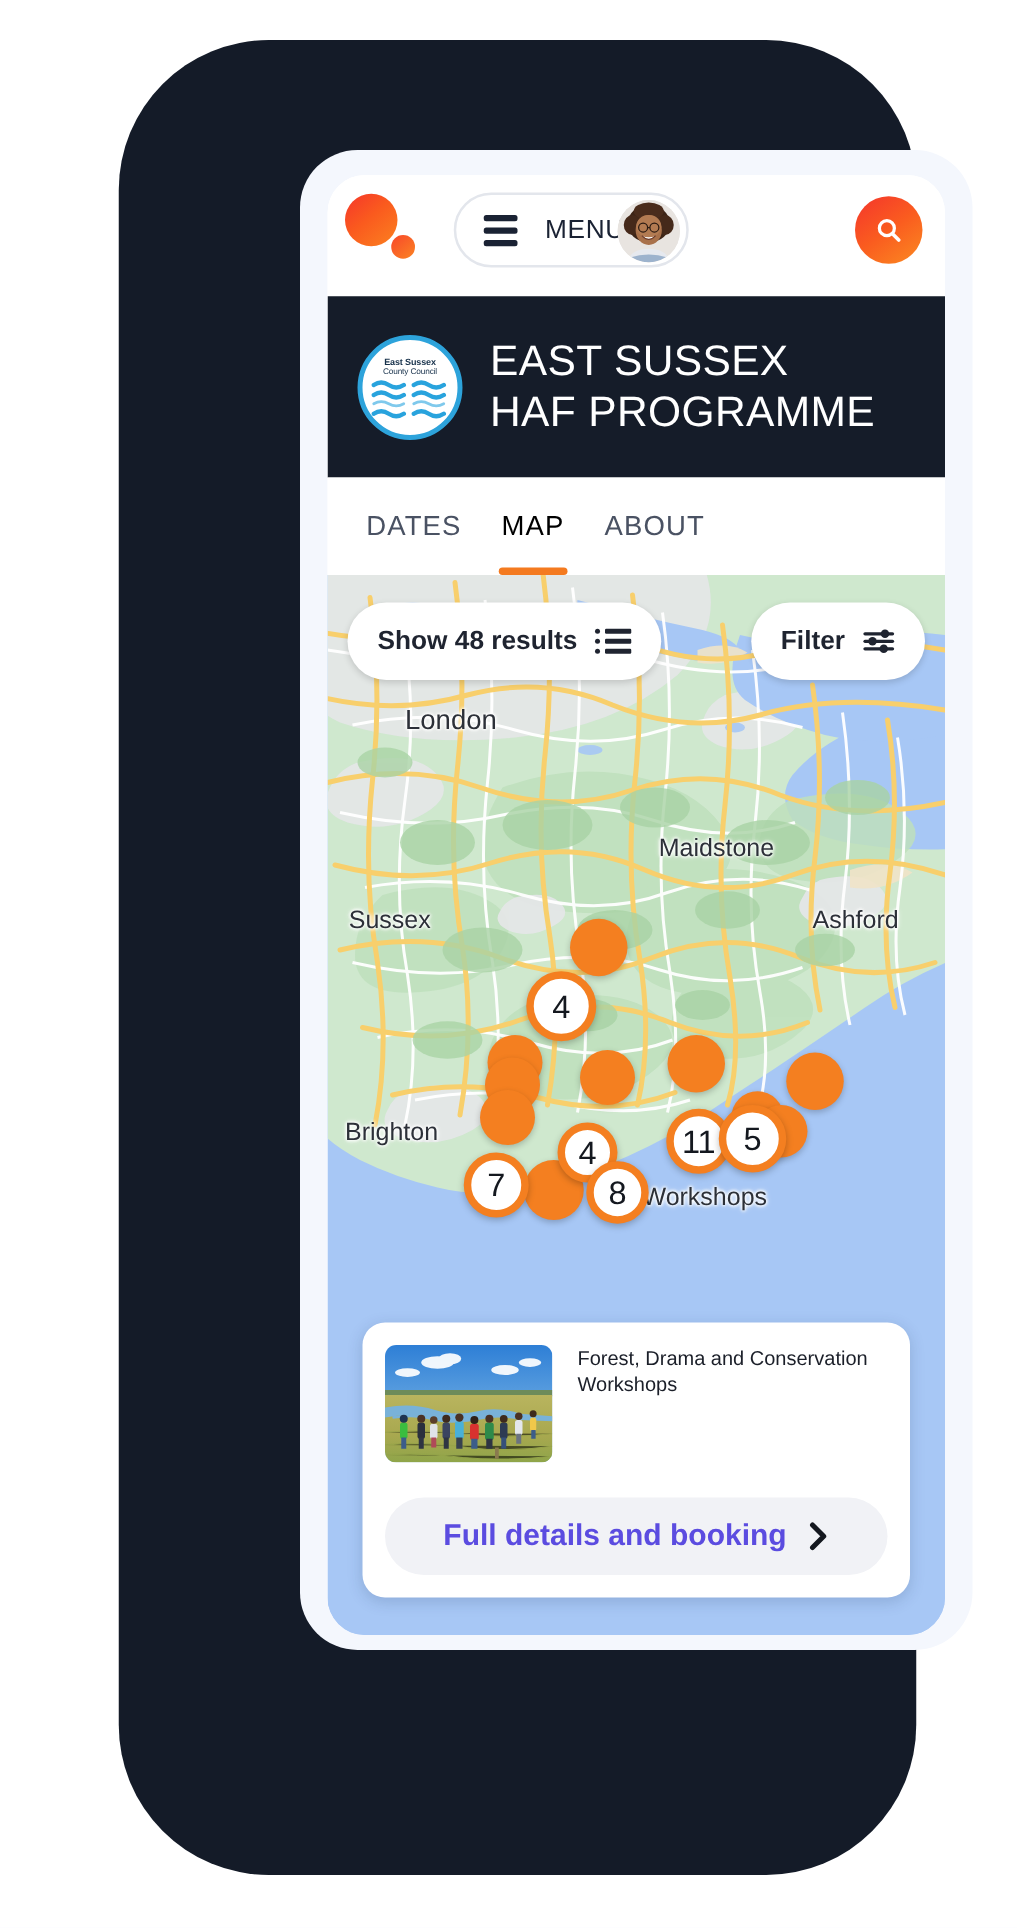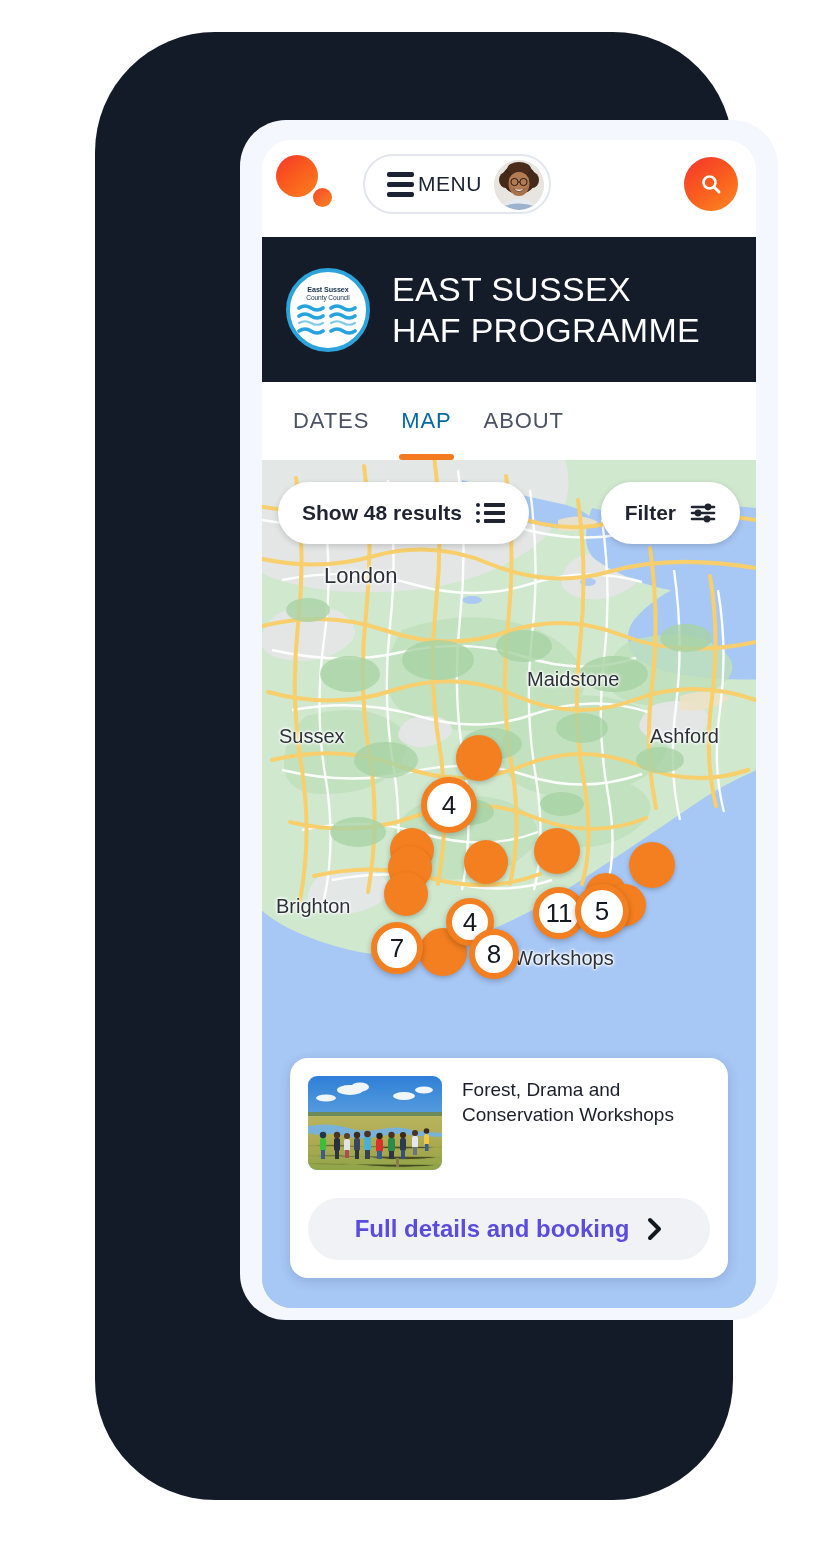--- a/index.html
+++ b/index.html
@@ -54,21 +54,21 @@
     width: 19px; height: 19px; border-radius: 50%;
     background: linear-gradient(140deg, #f8472a 0%, #fb8423 100%);
   }
   .menu-pill {
     position: absolute; left: 101px; top: 14px;
     height: 60px; width: 188px;
     border: 2px solid #e3e6ec;
     border-radius: 32px;
     background: #fff;
     display: flex; align-items: center;
-    padding-left: 22px; gap: 4px;
+    padding-left: 22px; gap: 22px;
   }
   .hamburger { width: 27px; display: flex; flex-direction: column; gap: 5px; }
   .hamburger span { display:block; height: 5px; background: #1a2233; border-radius: 2px; }
   .menu-label {
     font-size: 21px; letter-spacing: 0.5px; color: #1a2233;
     font-weight: 400;
   }
   .avatar {
     position: absolute; right: 5px; top: 4px;
     width: 50px; height: 50px; border-radius: 50%;
@@ -124,21 +124,21 @@
     position: relative; height: 100%;
     display: flex; align-items: center;
     font-size: 22px; letter-spacing: 0.9px;
     color: #4a5263;
     padding: 0 16px;
     cursor: pointer;
     background: none; border: none;
     font-family: inherit;
   }
   .tab:first-child { padding-left: 5px; }
-  .tab.active { color: #0369a1; font-weight: 500; }
+  .tab.active { color: #000000; font-weight: 500; }
   .tab.active::after {
     content: ""; position: absolute;
     left: 14px; right: 14px; bottom: 0;
     height: 6px; border-radius: 3px;
     background: #f47a1f;
   }
 
   
   .map {
     position: relative;
@@ -211,21 +211,21 @@
   }
   .card-top { display: flex; gap: 20px; }
   .card-thumb {
     width: 134px; height: 94px;
     border-radius: 9px;
     flex: none;
     overflow: hidden;
     position: relative;
   }
   .card-title {
-    font-size: 19px;
+    font-size: 16px;
     line-height: 1.29;
     color: #1b1f29;
     padding-top: 2px;
   }
   .booking-btn {
     margin-top: 28px;
     width: 100%;
     height: 62px;
     border: none;
     border-radius: 32px;

